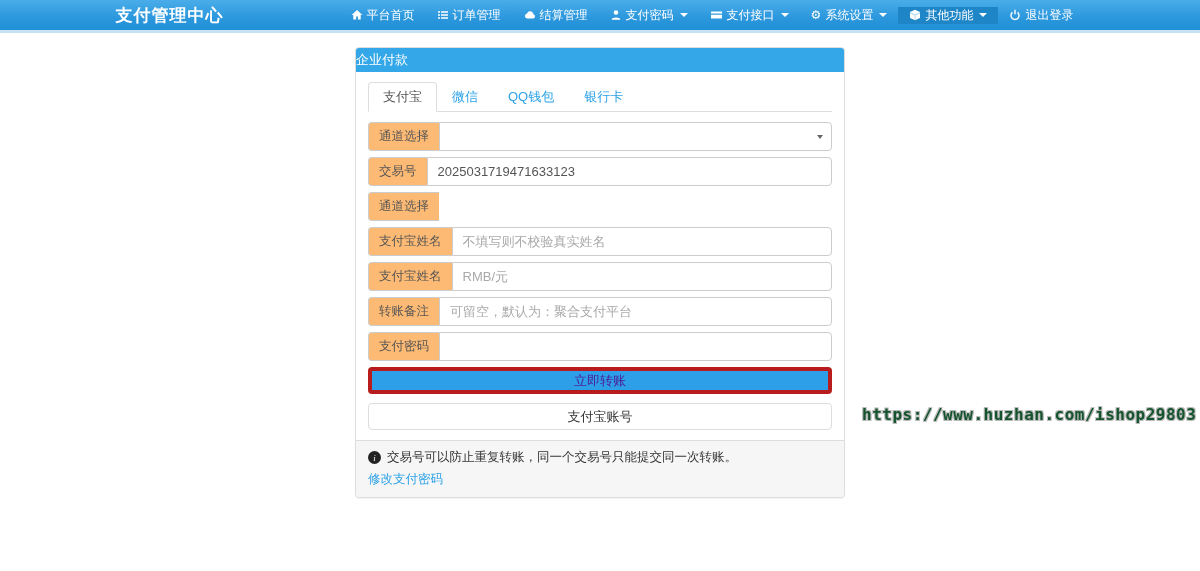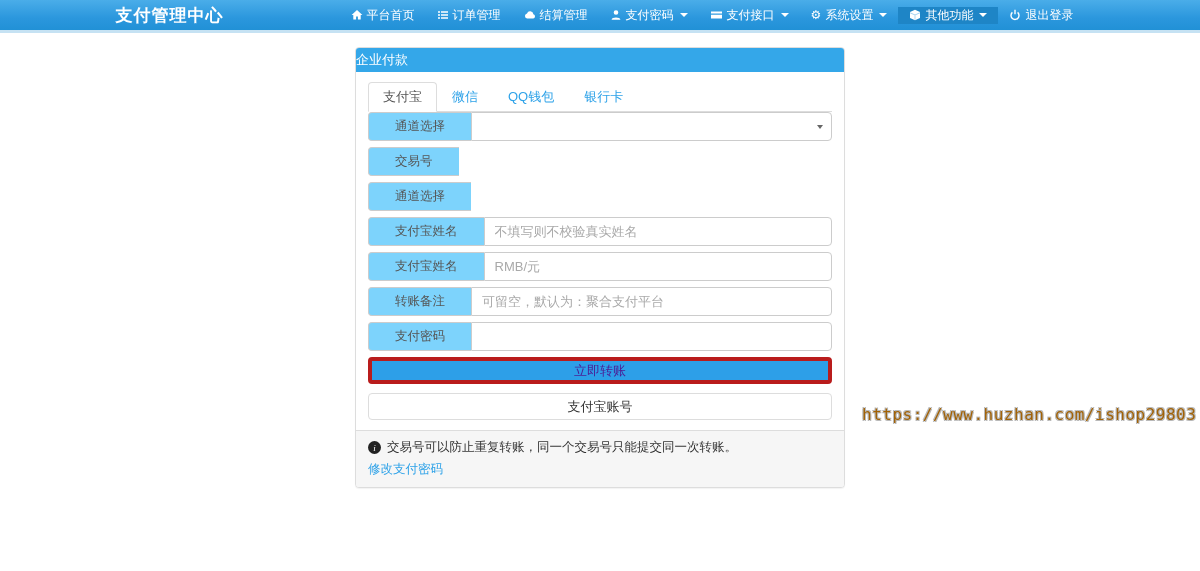--- a/index.html
+++ b/index.html
@@ -49,34 +49,34 @@
     box-shadow:0 1px 1px rgba(0,0,0,.05);
     background:#fff;
   }
   .panel-heading {
     background:#34a7e9; color:#fff; font-size:13px;
     padding:4px 0; line-height:16px;
     border-radius:3px 3px 0 0;
   }
   .panel-body { padding:10px 12px 10px; }
 
-  .tabs { display:flex; border-bottom:1px solid #ddd; }
+  .tabs { display:flex; border-bottom:1px solid #ddd; margin-bottom:10px; }
   .tab {
     font-size:13px; padding:5px 14px; margin-bottom:-1px;
     color:#2ea2e8; cursor:pointer; border:1px solid transparent;
   }
   .tab.active {
     background:#fff; border-color:#ddd; border-bottom-color:#fff;
     border-radius:4px 4px 0 0; color:#555; cursor:default;
   }
 
   .input-group { display:flex; margin-bottom:6px; }
   .ig-addon {
-    background:#7dd3fc; border:1px solid #ccc; border-right:0;
-    border-radius:4px 0 0 4px; padding:0 26px;
+    background:#fdba74; border:1px solid #ccc; border-right:0;
+    border-radius:4px 0 0 4px; padding:0 10px;
     font-size:12.5px; color:#555;
     display:flex; align-items:center; height:29px; white-space:nowrap;
   }
   .ig-input, select.ig-input {
     flex:1; width:100%; height:29px;
     border:1px solid #ccc; border-radius:0 4px 4px 0;
     padding:0 10px; font-size:13px; color:#555;
     outline:none; background:#fff;
     font-family:inherit;
   }
@@ -116,23 +116,24 @@
   .footer-link {
     color:#2ea2e8; text-decoration:none;
     display:inline-block; margin-top:5px; font-size:12.5px; cursor:pointer;
   }
 
   
   .watermark {
     position:absolute; left:862px; top:405px;
     font-family:"DejaVu Sans Mono","Liberation Mono",monospace;
     font-size:16px; letter-spacing:0.5px; white-space:nowrap;
-    color:#a16207;
+    color:#14532d;
     text-shadow:-1px -1px 0 #b9b9b9, 1px -1px 0 #b9b9b9,
                 -1px 1px 0 #b9b9b9, 1px 1px 0 #b9b9b9;
+    font-weight:bold;
   }
 </style>
 </head>
 <body>
 
 <div class="navbar">
   <div class="navbar-inner">
     <div class="brand">支付管理中心</div>
     <div class="nav-menu">
         <div class="nav-item">
@@ -231,20 +232,21 @@
       </div>
 
     <form>
       <div id="fields-host">
           <div class="input-group">
     <span class="ig-addon">通道选择</span>
   <span class="select-wrap"><select class="ig-input"></select><span class="select-caret"></span></span>
           </div>
           <div class="input-group">
     <span class="ig-addon">交易号</span>
+  <input class="ig-input" type="text" value="2025031719471633123" style="">
           </div>
           <div class="input-group">
     <span class="ig-addon">通道选择</span>
           </div>
           <div class="input-group">
     <span class="ig-addon">支付宝姓名</span>
   <input class="ig-input" type="text" placeholder="不填写则不校验真实姓名" style="">
           </div>
           <div class="input-group">
     <span class="ig-addon">支付宝姓名</span>

